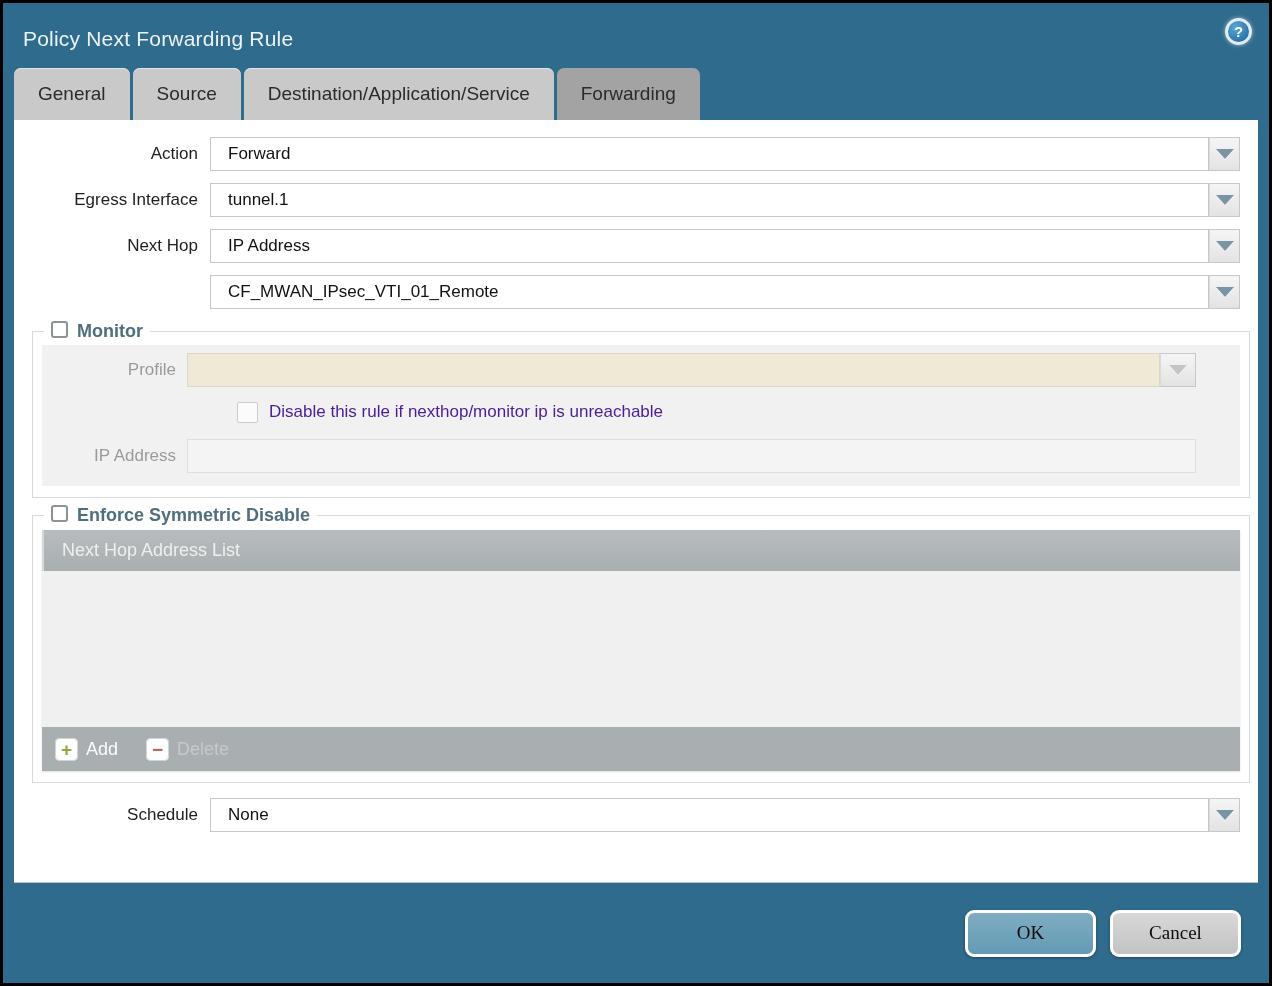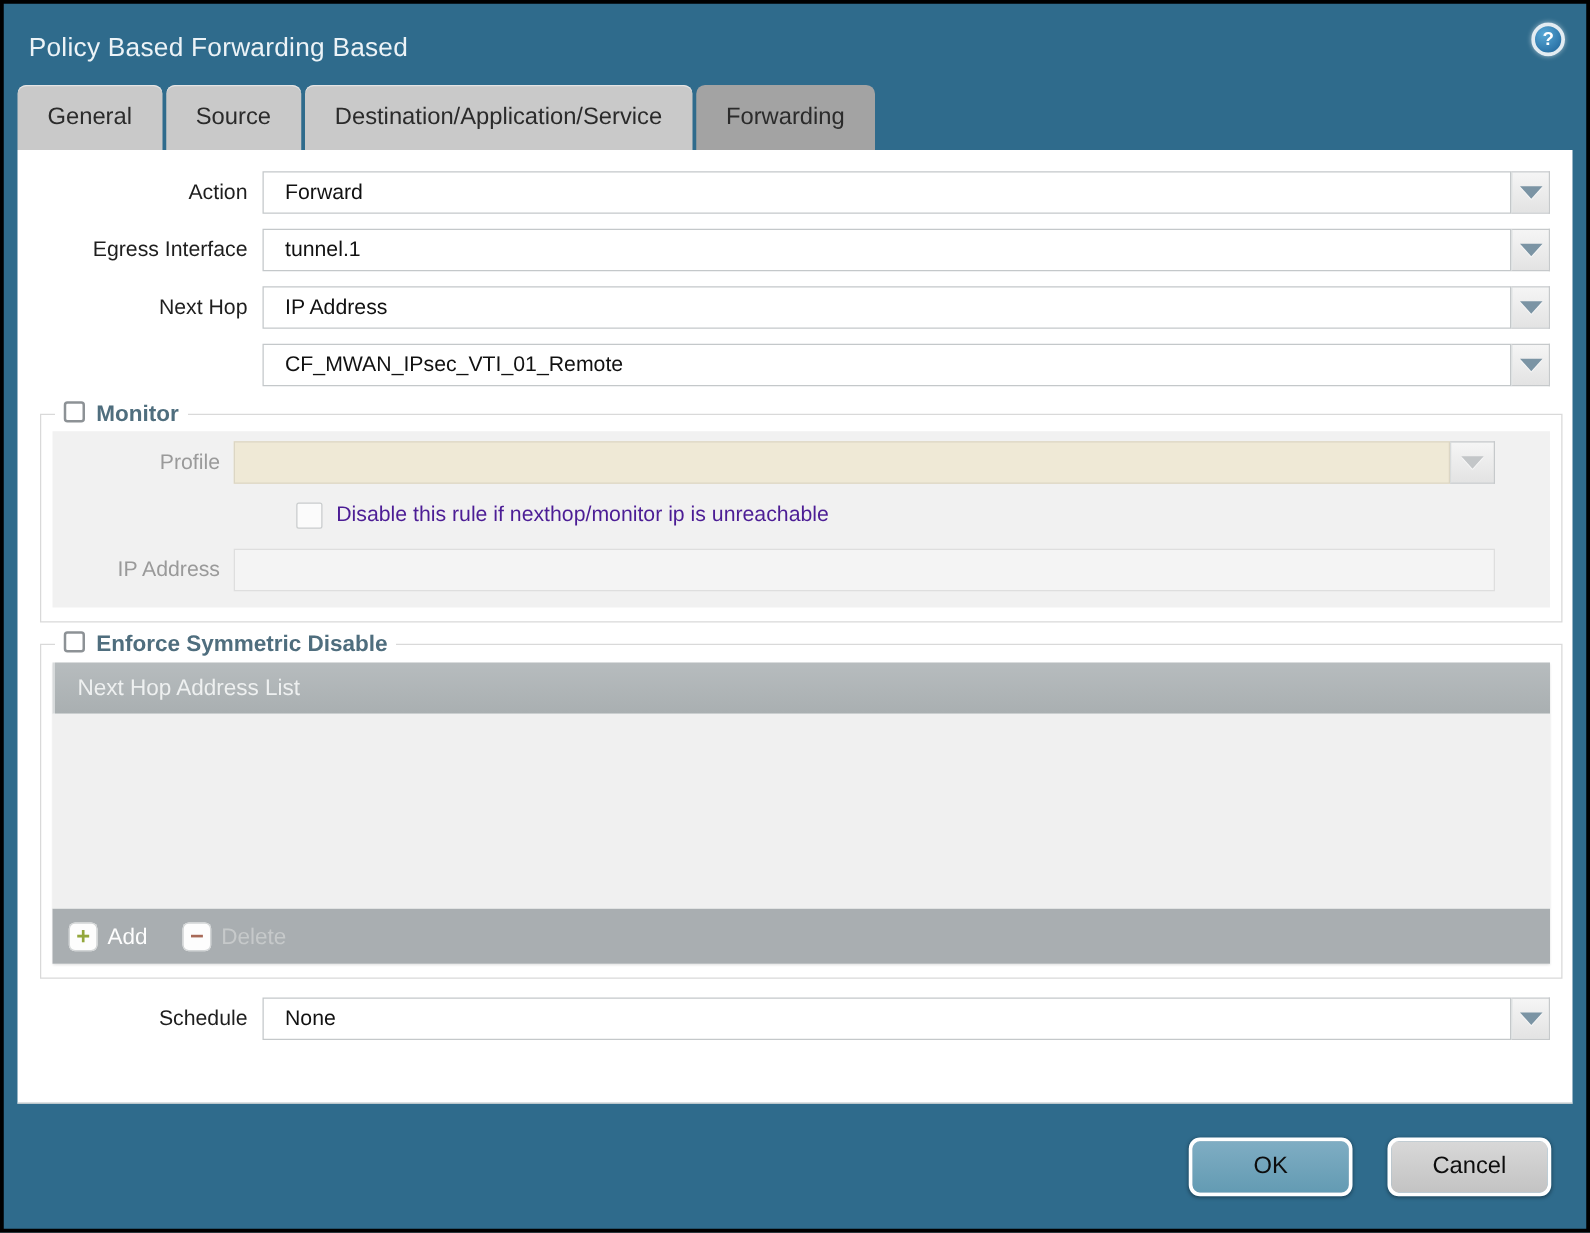--- a/index.html
+++ b/index.html
@@ -129,37 +129,37 @@
   }
   .add-glyph { color:var(--add-green,#93A73C); }
   .del-glyph { color:var(--del-red,#A86A58); }
   .tbtn.add { color:#fdfdfd; }
   .tbtn.delete { color:#c6c9ca; cursor:default; }
   .sched { margin-top:15px; }
   
   .footer {
     position:absolute; left:0; right:0; bottom:0; height:100px;
     display:flex; align-items:center; justify-content:flex-end;
-    gap:28px; padding-right:28px;
+    gap:14px; padding-right:28px;font-family:Liberation Serif, serif;
   }
   .btn {
     width:131px; height:47px; border-radius:9px;
     border:3px solid #fff; font-size:19px; color:#0d0d0d;
     display:flex; align-items:center; justify-content:center;
     cursor:pointer; box-shadow:0 1px 3px rgba(0,0,0,.35);
   }
   .btn-ok { background:linear-gradient(#7fadc3, var(--ok-blue,#639BB3)); }
   .btn-cancel { background:linear-gradient(#d8d8d8,#c3c3c3); }
 </style>
 </head>
 <body>
 
 <div class="dialog">
 
-  <div class="titlebar">Policy Based Forwarding Based</div>
+  <div class="titlebar">Policy Next Forwarding Rule</div>
   <div class="help-btn">
     <span>?</span>
   </div>
 
   <div class="tabs">
     <div class="tab">General</div>
     <div class="tab">Source</div>
     <div class="tab">Destination/Application/Service</div>
     <div class="tab active">Forwarding</div>
   </div>

